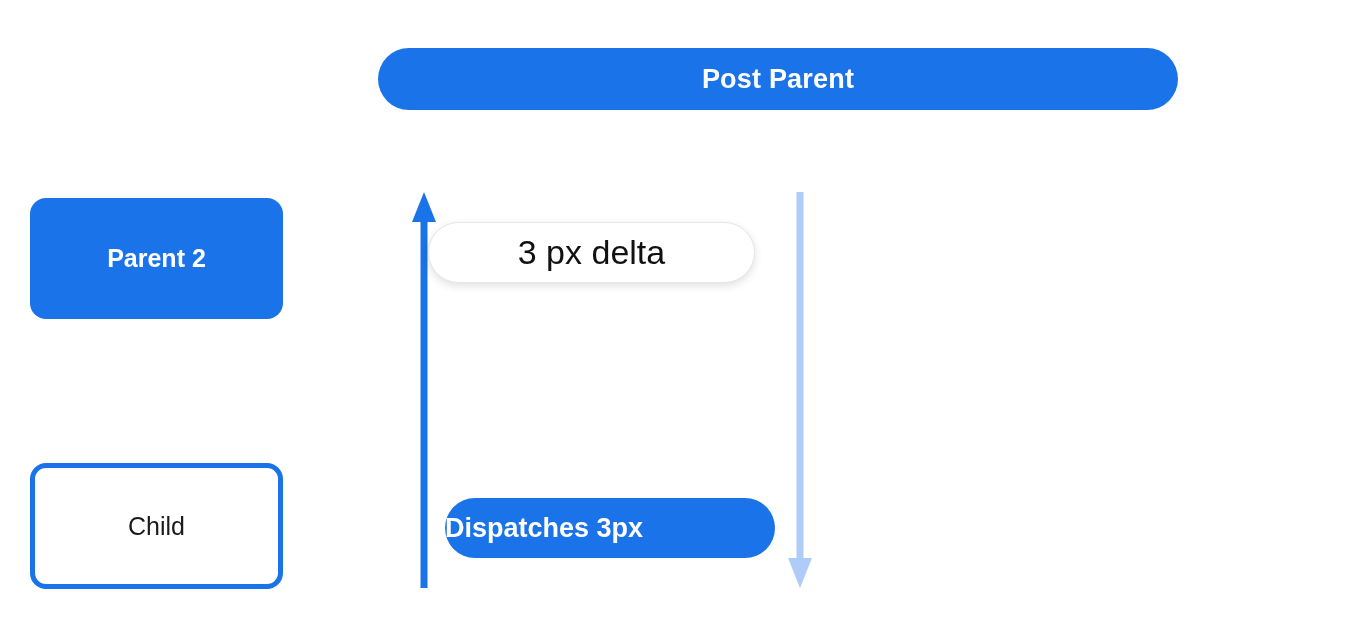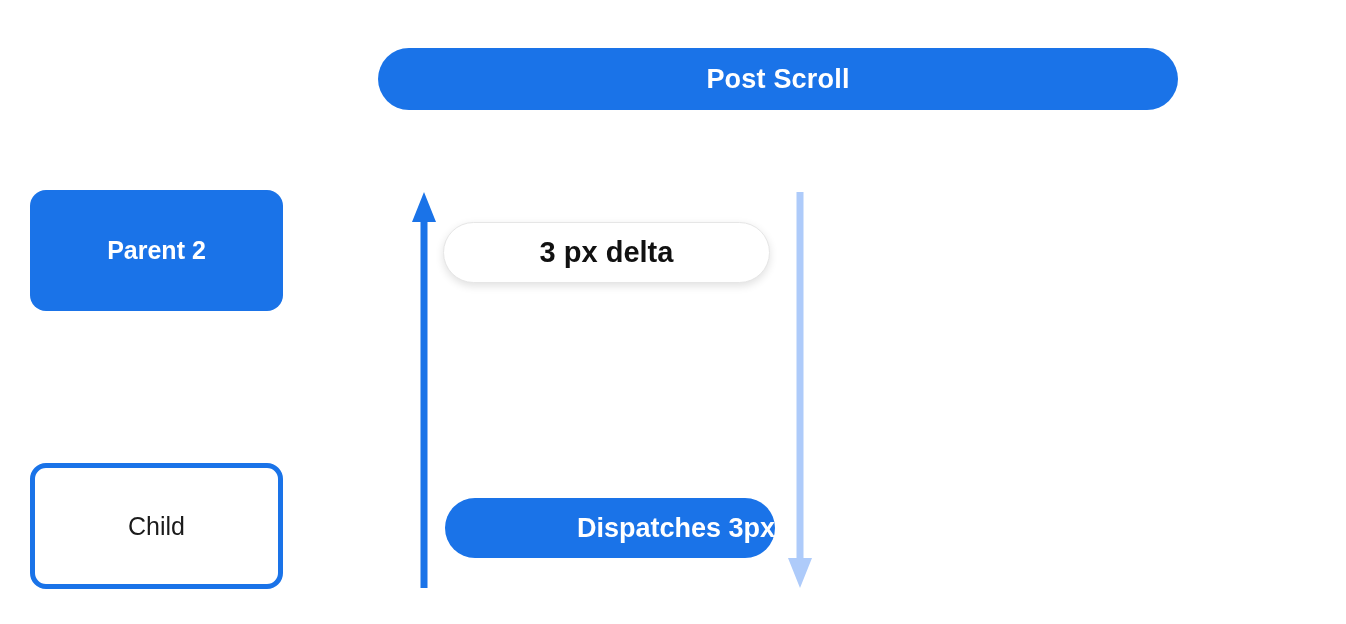--- a/index.html
+++ b/index.html
@@ -44,20 +44,21 @@
     display: flex;
     align-items: center;
     justify-content: center;
     font-size: 25px;
     font-weight: bold;
     box-sizing: border-box;
   }
   .node-blue {
     background: #1a73e8;
     color: #ffffff;
+    margin-top: 8px;
   }
   .node-parent2 { top: 190px; }
   .node-parent1 { top: 328px; }
   .node-child {
     top: 463px;
     height: 126px;
     background: #ffffff;
     color: #1b1b1b;
     border: 5px solid #1a73e8;
     font-weight: 500;
@@ -70,61 +71,61 @@
     top: 190px;
     width: 32px;
     height: 400px;
   }
   .arrow-up   { left: 408px; }
   .arrow-down { left: 784px; }
 
   
   .delta-pill {
     position: absolute;
-    left: 443px;
+    left: 428px;
     top: 222px;
     width: 327px;
     height: 61px;
     background: #ffffff;
     border: 1.5px solid #e6e6e6;
     border-radius: 31px;
     box-shadow: 0 3px 8px rgba(0, 0, 0, 0.12);
     display: flex;
     align-items: center;
     justify-content: center;
     color: #111111;
-    font-size: 29px;
-    font-weight: bold;
+    font-size: 34px;
+    font-weight: normal;
     box-sizing: border-box;
   }
 
   
   .dispatch-pill {
     position: absolute;
     left: 445px;
     top: 498px;
     width: 330px;
     height: 60px;
     background: #1a73e8;
     border-radius: 30px;
     display: flex;
     align-items: center;
-    justify-content: flex-end;
+    justify-content: flex-start;
     color: #ffffff;
     font-size: 27px;
     font-weight: bold;
   }
 </style>
 </head>
 <body>
 
 <div class="canvas">
 
   <div class="banner">
-    <span>Post Scroll</span>
+    <span>Post Parent</span>
   </div>
 
   <div class="node node-blue node-parent2">
     <span>Parent 2</span>
   </div>
 
 
   <div class="node node-child">
     <span>Child</span>
   </div>

